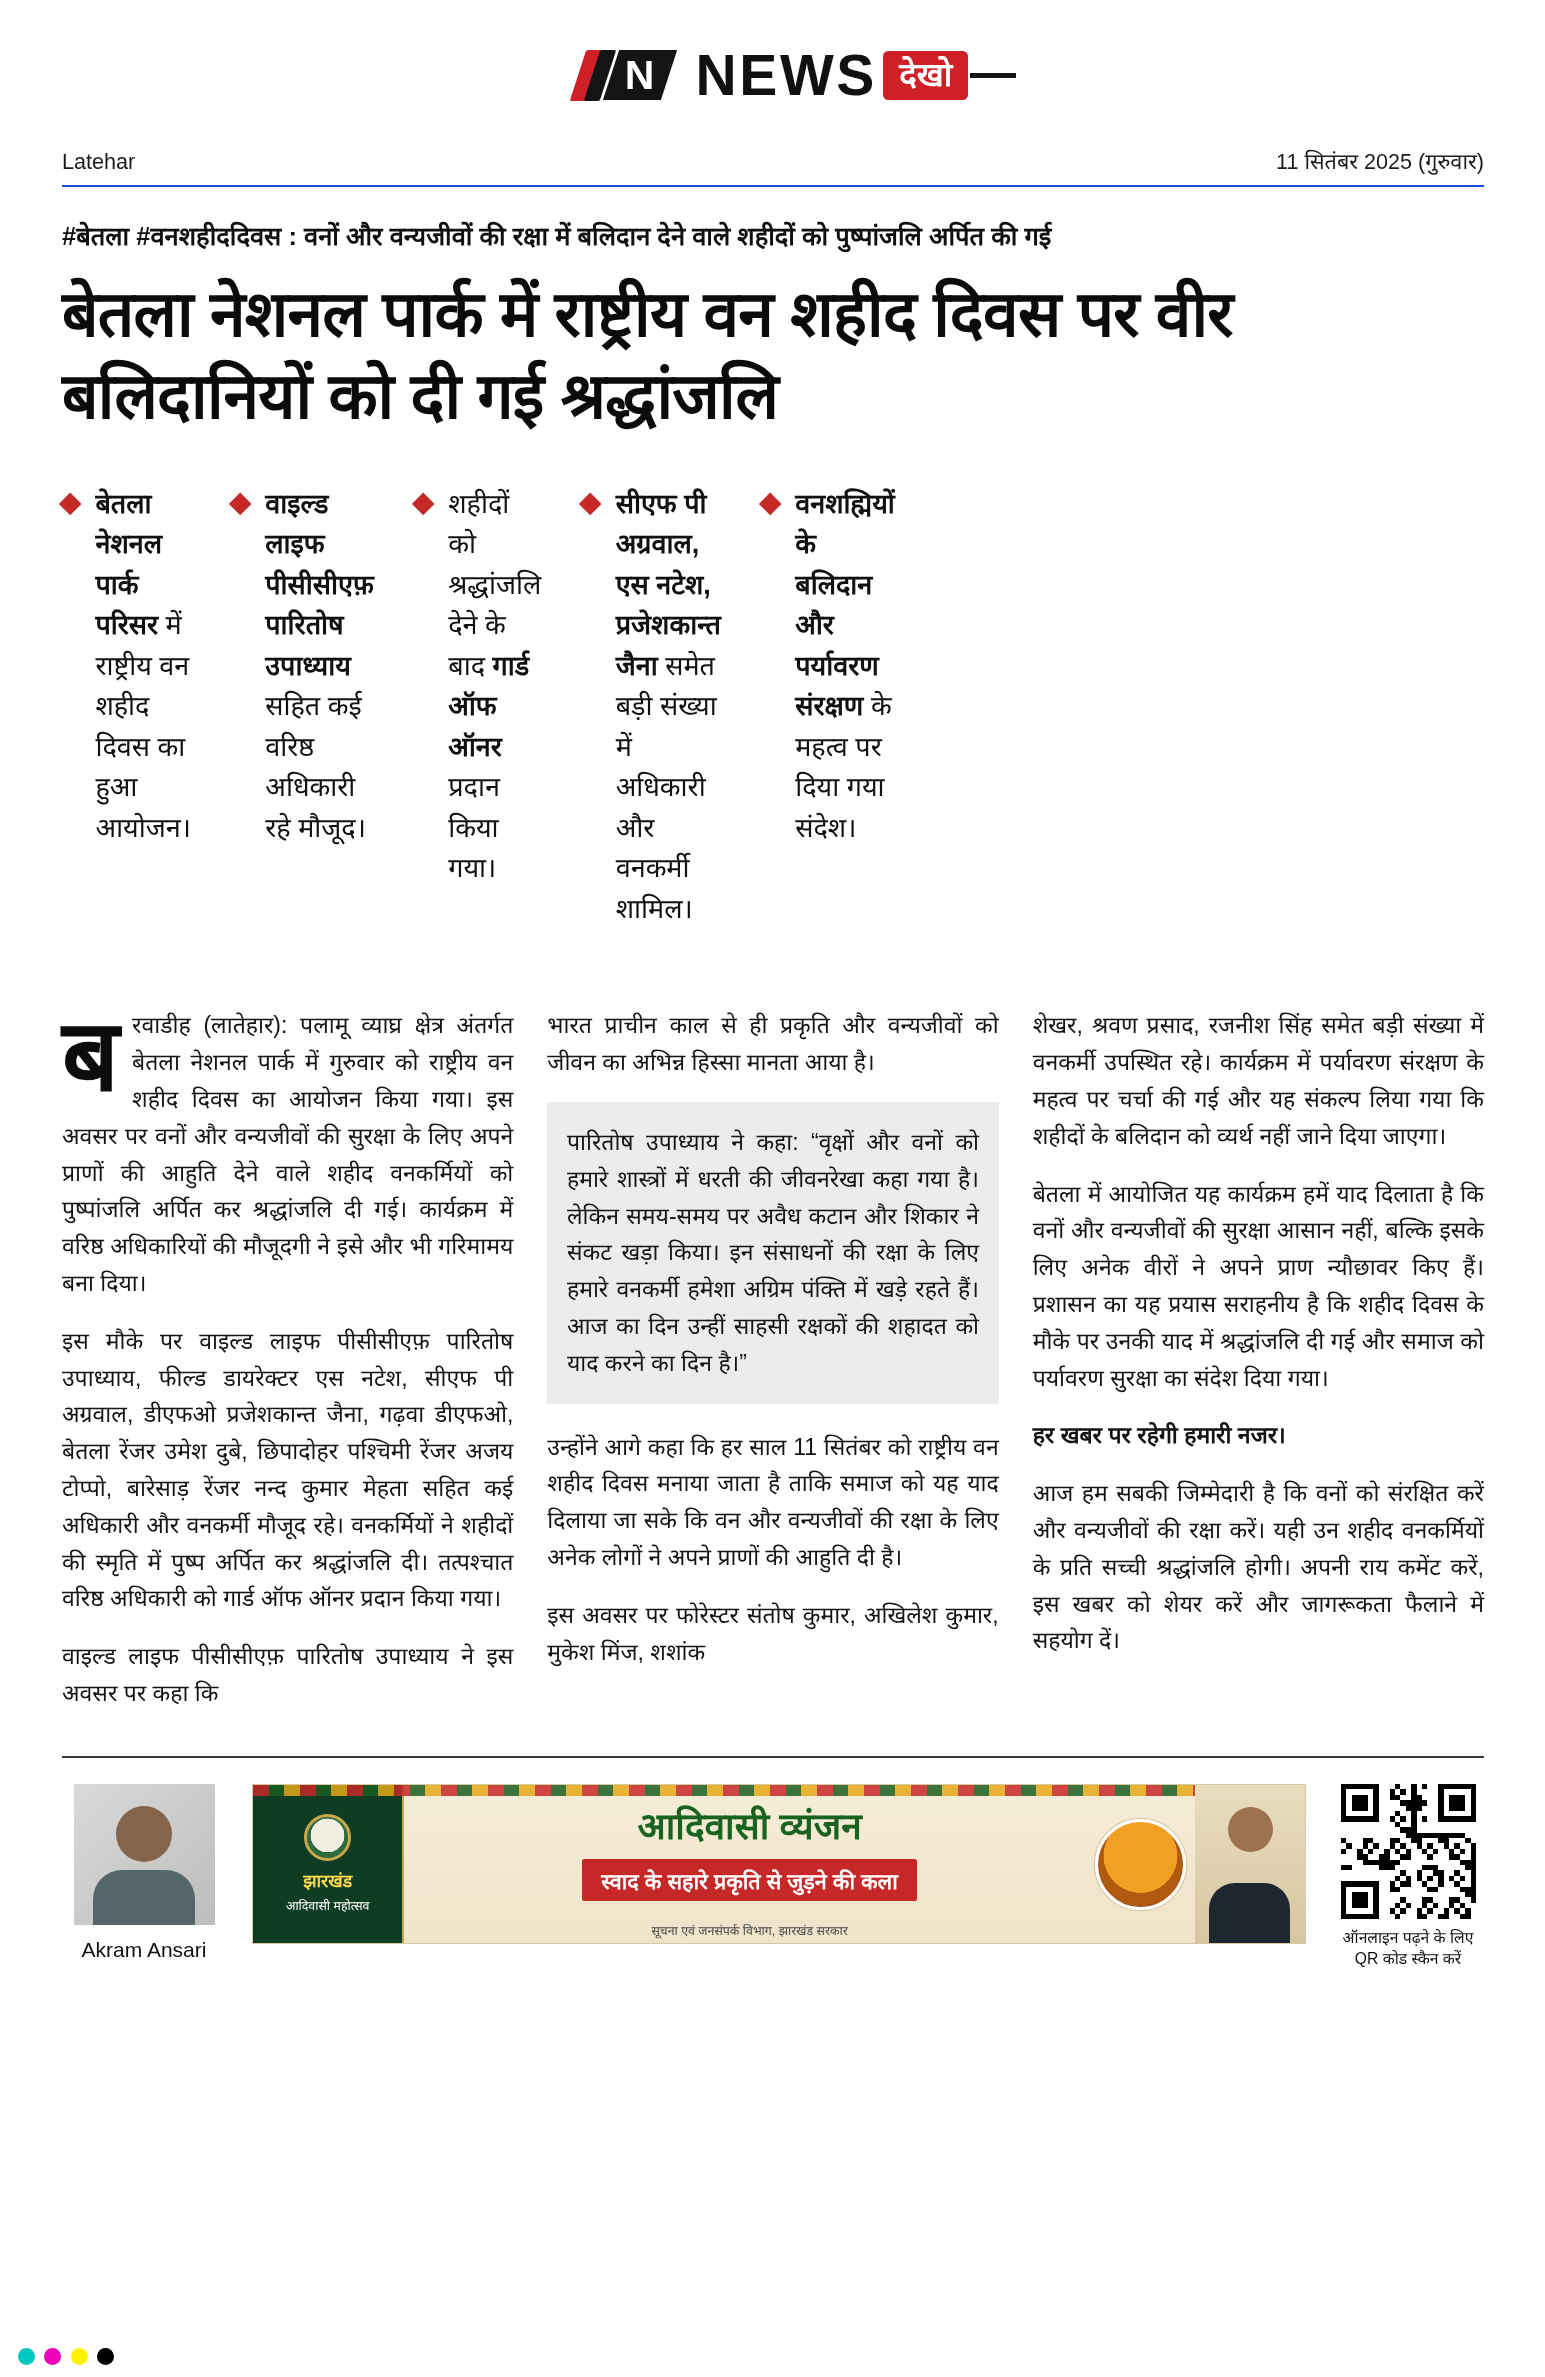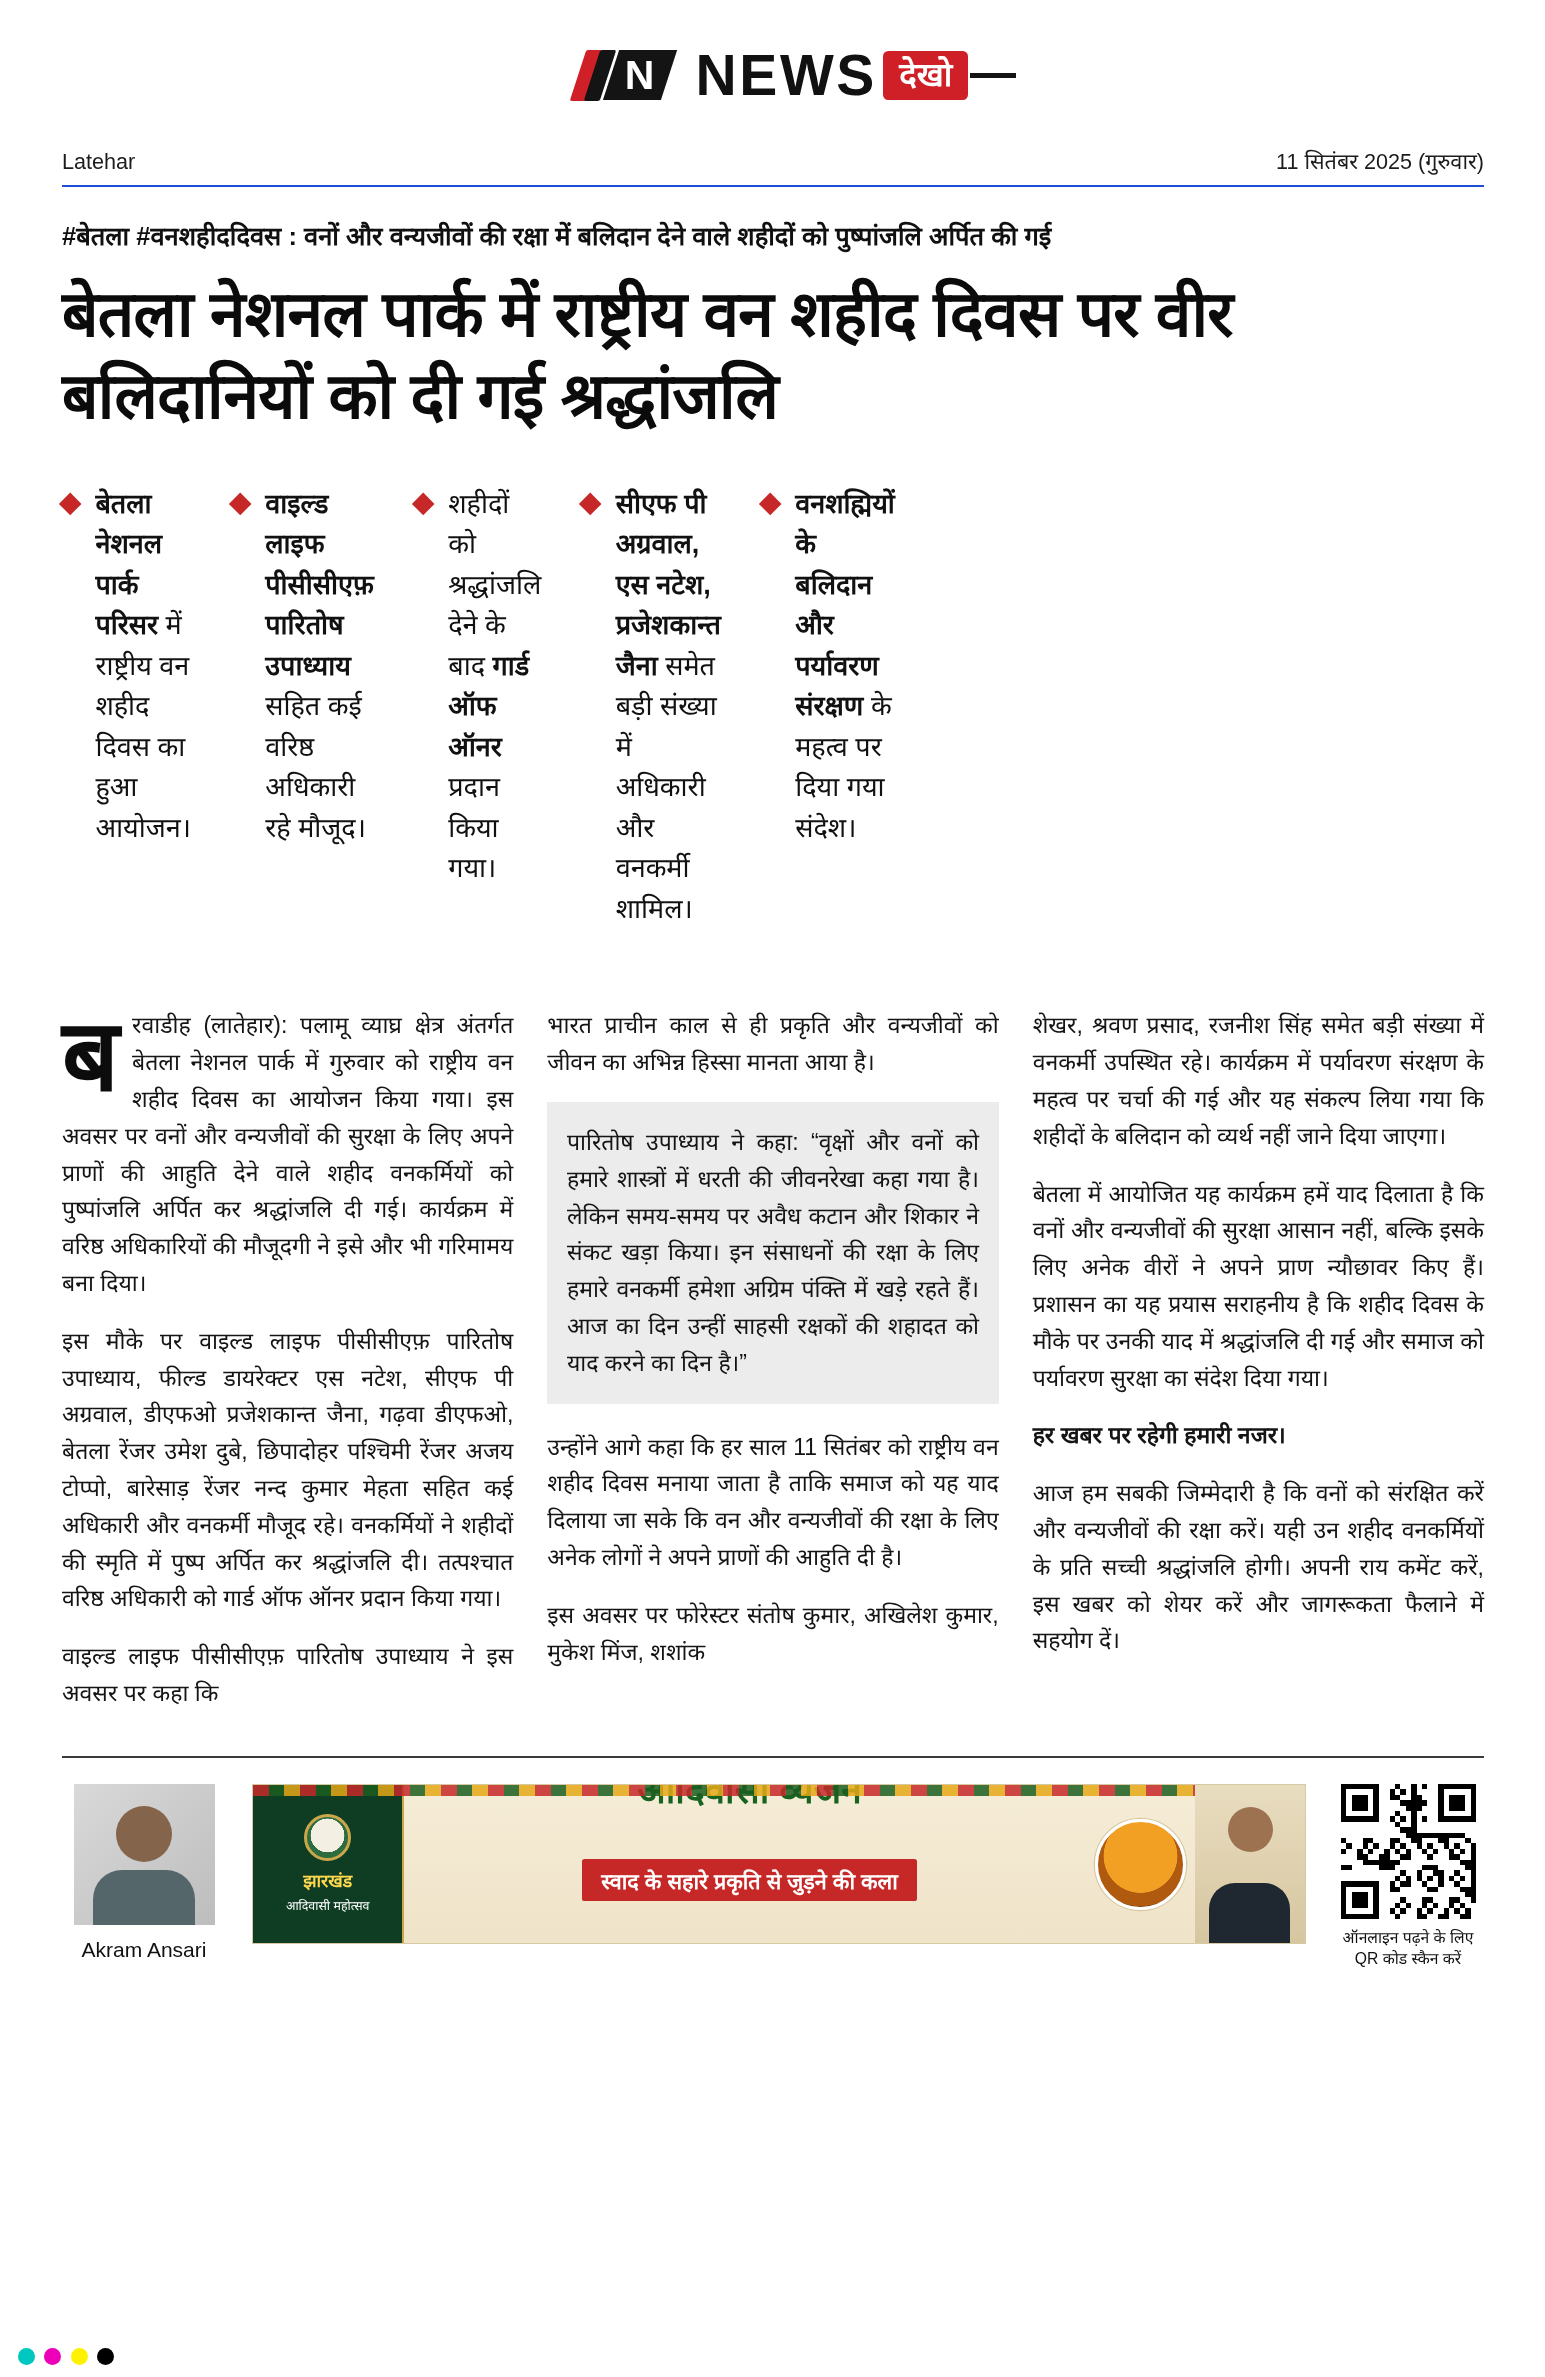--- a/index.html
+++ b/index.html
@@ -111,21 +111,21 @@
   .author-photo:before{content:"";position:absolute;top:22px;left:50%;margin-left:-28px;width:56px;height:56px;border-radius:50%;background:#84644a;}
   .author-photo:after{content:"";position:absolute;bottom:0;left:50%;margin-left:-51px;width:102px;height:55px;border-radius:29px 29px 0 0;background:#55666b;}
   .author-name{font-size:21px;color:#111;}
 
   .ad{position:relative;flex:1;height:158px;background:linear-gradient(#f6edd7,#efe3c8);border:1.3px solid #d8c9a5;display:flex;align-items:stretch;overflow:hidden;}
   .ad-bunting{position:absolute;top:0;left:0;right:0;height:10.5px;background:repeating-linear-gradient(90deg,#c62828 0 15.7px,#1b5e20 15.7px 31px,#e6a817 31px 47px);opacity:.85;}
   .ad-left{width:139px;background:#0e3d23;border-right:2.6px solid #caa84a;display:flex;flex-direction:column;align-items:center;justify-content:center;gap:6.5px;padding:10.5px 5.2px;}
   .ad-emblem{width:41px;height:41px;border-radius:50%;border:3.9px solid #caa84a;background:radial-gradient(circle at 50% 45%,#f3efe2 0 55%,#2e6b3f 56%);}
   .ad-left-t1{color:#ffd94d;font-size:17.7px;font-weight:bold;}
   .ad-left-t2{color:#fff;font-size:12.4px;text-align:right;line-height:1.3;}
-  .ad-center{flex:1;display:flex;flex-direction:column;align-items:center;justify-content:center;padding:17px 10.5px 7.9px;text-align:center;gap:36px;}
+  .ad-center{flex:1;display:flex;flex-direction:column;align-items:center;justify-content:center;padding:17px 10.5px 7.9px;text-align:center;}
   .ad-title{font-size:37px;font-weight:bold;color:#17631f;}
   .ad-tagline{background:#c62828;color:#fff;font-size:21.6px;font-weight:bold;padding:6.5px 19.6px;border-radius:2.6px;margin-top:9.2px;}
   .ad-credit{font-size:12.4px;color:#4a4a4a;margin-top:21px;}
   .ad-food{width:85px;align-self:center;height:85px;border-radius:50%;margin-right:9.2px;background:radial-gradient(circle at 50% 40%,#f2a024 0 55%,#b05a10 56% 75%,#7c3c08 76%);border:3.9px solid #fff;box-shadow:0 0 0 1.3px #d8c9a5;flex:0 0 auto;}
   .ad-cm{position:relative;width:110px;background:linear-gradient(#e9ddc0,#d6c6a0);flex:0 0 auto;overflow:hidden;}
   .ad-cm:before{content:"";position:absolute;top:22px;left:50%;margin-left:-22px;width:45px;height:45px;border-radius:50%;background:#9c7250;}
   .ad-cm:after{content:"";position:absolute;bottom:0;left:50%;margin-left:-41px;width:81px;height:60px;border-radius:26px 26px 0 0;background:#1f2730;}
 
   .qr-block{width:152px;display:flex;flex-direction:column;align-items:center;gap:7.9px;}
   .qr-svg{width:135px;height:135px;shape-rendering:crispEdges;}

